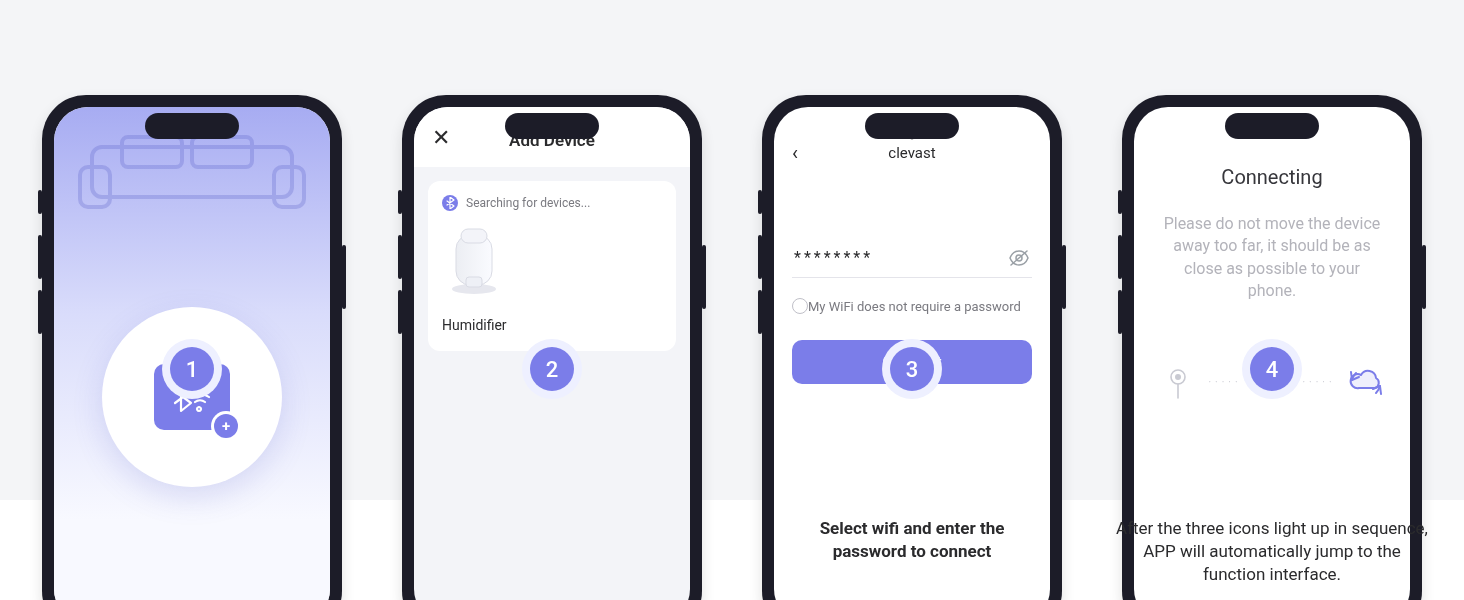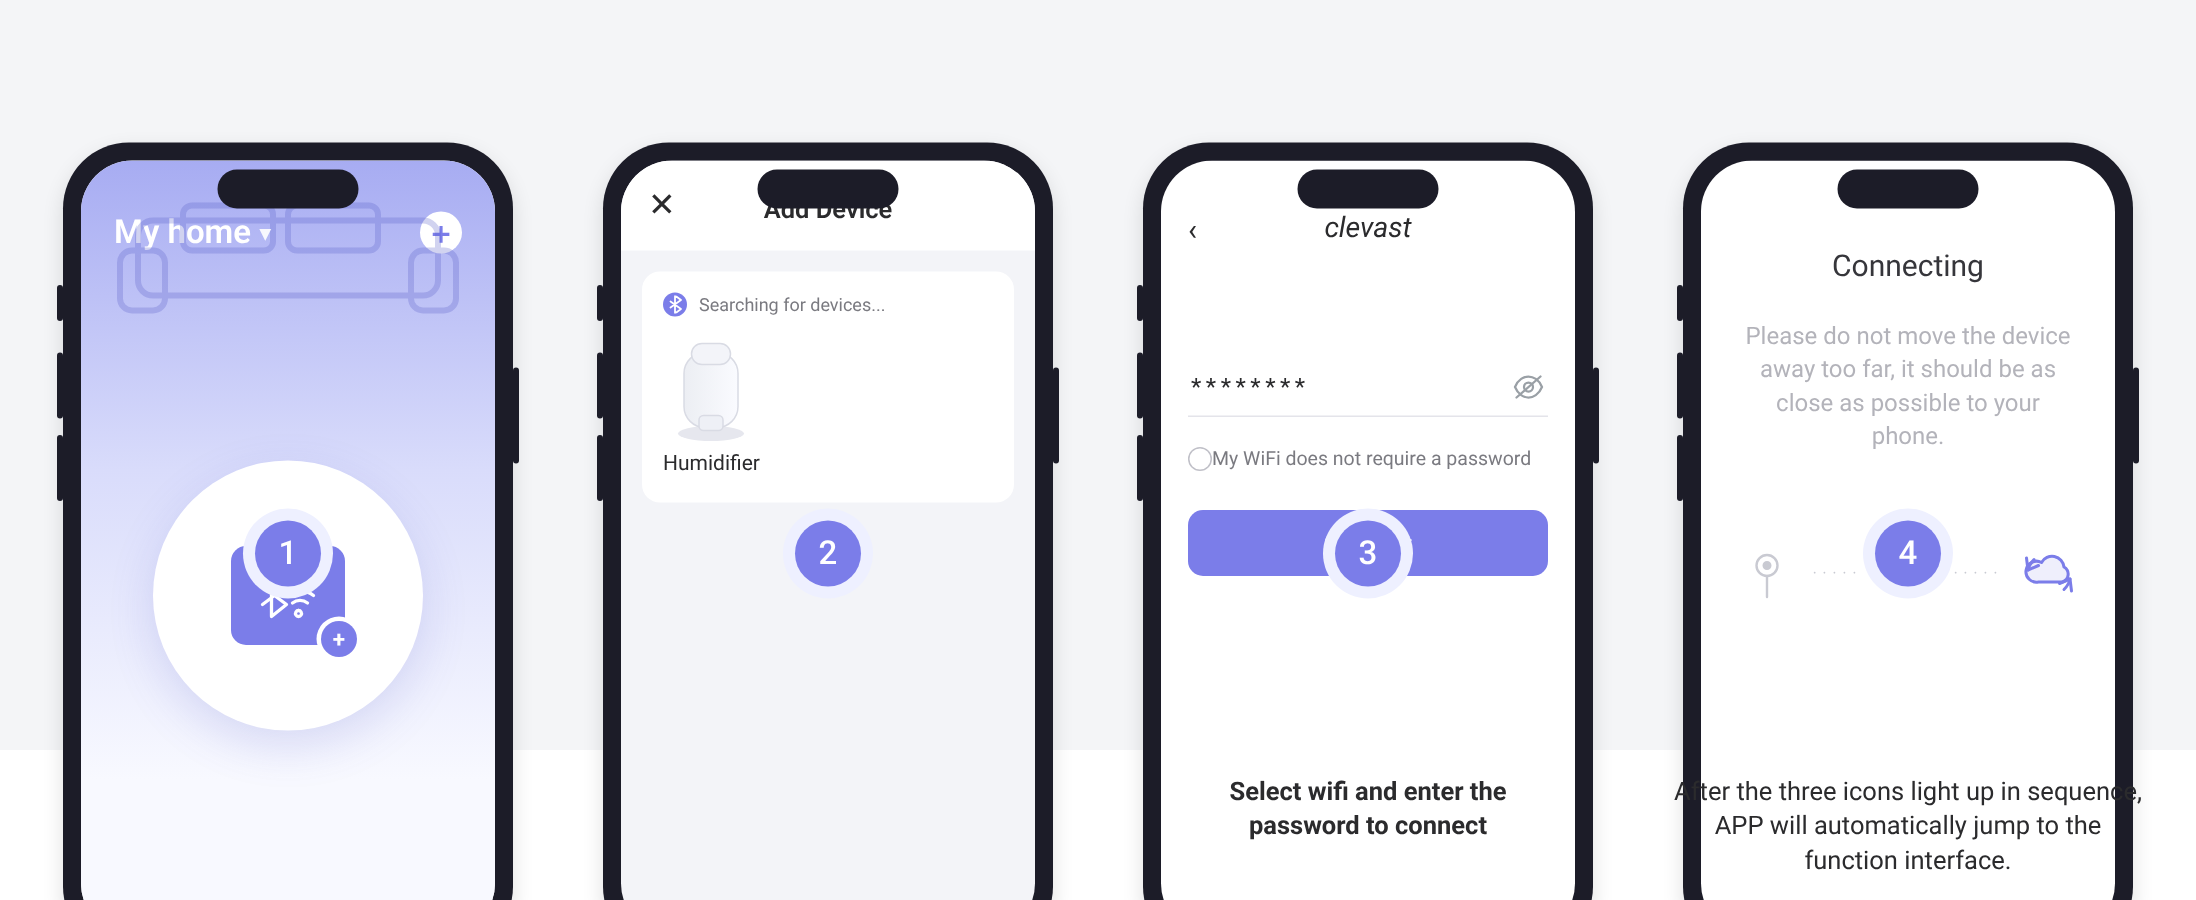--- a/index.html
+++ b/index.html
@@ -150,27 +150,27 @@
   }
   .s2-search{display:flex;align-items:center;gap:8px;font-size:12px;color:#7a7a80;}
   .bt-dot{
     width:16px;height:16px;border-radius:50%;background:var(--accent);color:#fff;
     display:flex;align-items:center;justify-content:center;font-size:10px;
   }
   .s2-device{margin-top:10px;}
   .s2-dev-img{
     width:64px;height:74px;display:flex;align-items:flex-end;justify-content:center;
   }
-  .s2-dev-name{font-size:14px;margin-top:6px;}
+  .s2-dev-name{font-size:14px;margin-top:22px;}
 
   
   .s3{height:100%;background:#fff;padding:0 18px;}
   .s3-header{height:55px;position:relative;display:flex;align-items:center;justify-content:center;flex-direction:column;padding-top:30px;}
   .s3-back{position:absolute;left:0;top:34px;font-size:20px;color:#2b2b2d;}
-  .s3-ssid{font-size:19px;margin-top:4px;font-style:italic;}
+  .s3-ssid{font-size:15px;margin-top:4px;}
   .s3-input{
     margin-top:80px;display:flex;align-items:center;justify-content:space-between;
     border-bottom:1px solid #e4e4ea;padding:6px 2px 10px 2px;
   }
   .s3-input .stars{letter-spacing:3px;font-size:16px;}
   .s3-nopass{
     margin-top:20px;display:flex;align-items:center;color:#7a7a80;font-size:13px;
   }
   .s3-radio{
     width:16px;height:16px;border-radius:50%;border:1.5px solid #c0c0c8;
@@ -208,29 +208,20 @@
 
           <svg class="s1-sofa" viewBox="0 0 240 110">
             <g fill="none" stroke="#5c60c9" stroke-width="4" stroke-linecap="round" stroke-linejoin="round">
               <rect x="20" y="30" width="200" height="50" rx="10"></rect>
               <rect x="8" y="50" width="30" height="40" rx="8"></rect>
               <rect x="202" y="50" width="30" height="40" rx="8"></rect>
               <rect x="50" y="20" width="60" height="30" rx="6"></rect>
               <rect x="120" y="20" width="60" height="30" rx="6"></rect>
             </g>
           </svg>
-          <div class="s1-row">
-            <div style="display:flex;align-items:center;">
-              <span>My home</span>
-              <span class="chev">▾</span>
-            </div>
-            <div class="plus-circ">
-              <span>＋</span>
-            </div>
-          </div>
           <div class="s1-card">
             <div class="s1-tile">
               <svg width="50" height="40" viewBox="0 0 50 40">
                 <g stroke="#fff" stroke-width="2.2" fill="none" stroke-linecap="round" stroke-linejoin="round">
 
                   <path d="M14 6 L14 34 L24 26 L8 14 M14 6 L24 14 L8 26"></path>
 
                   <path d="M32 30 a2 2 0 1 0 0.01 0"></path>
                   <path d="M28 25 a8 8 0 0 1 10 0"></path>
                   <path d="M25 20 a14 14 0 0 1 17 0"></path>

